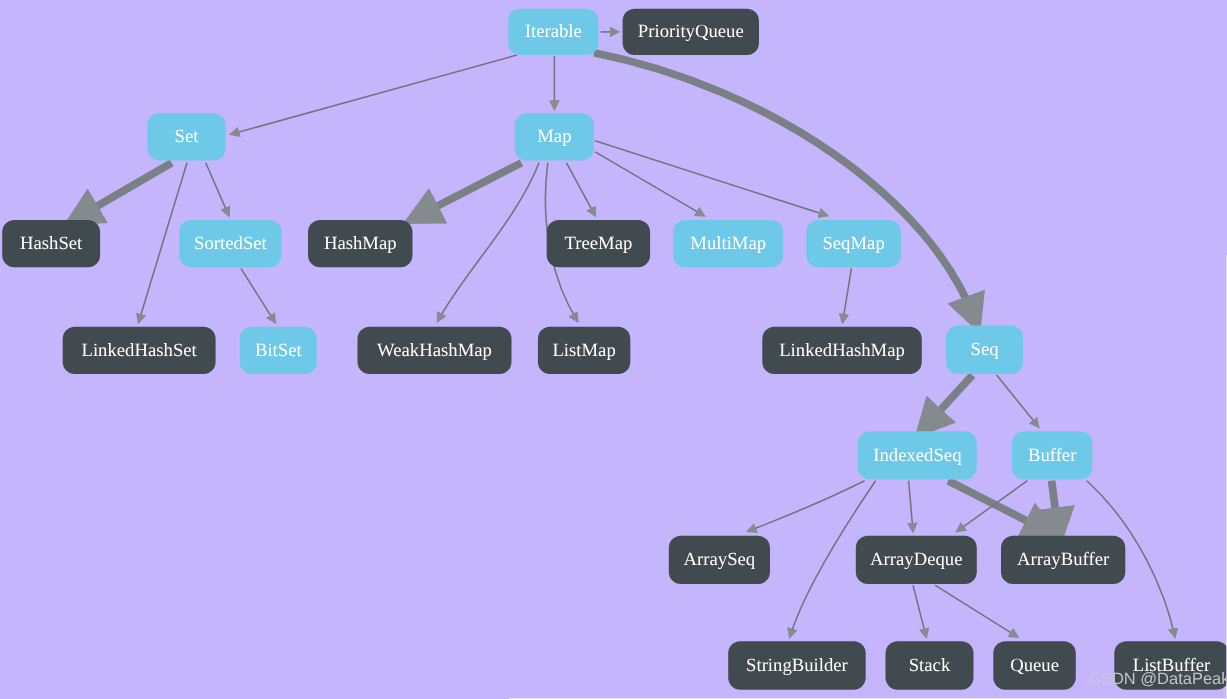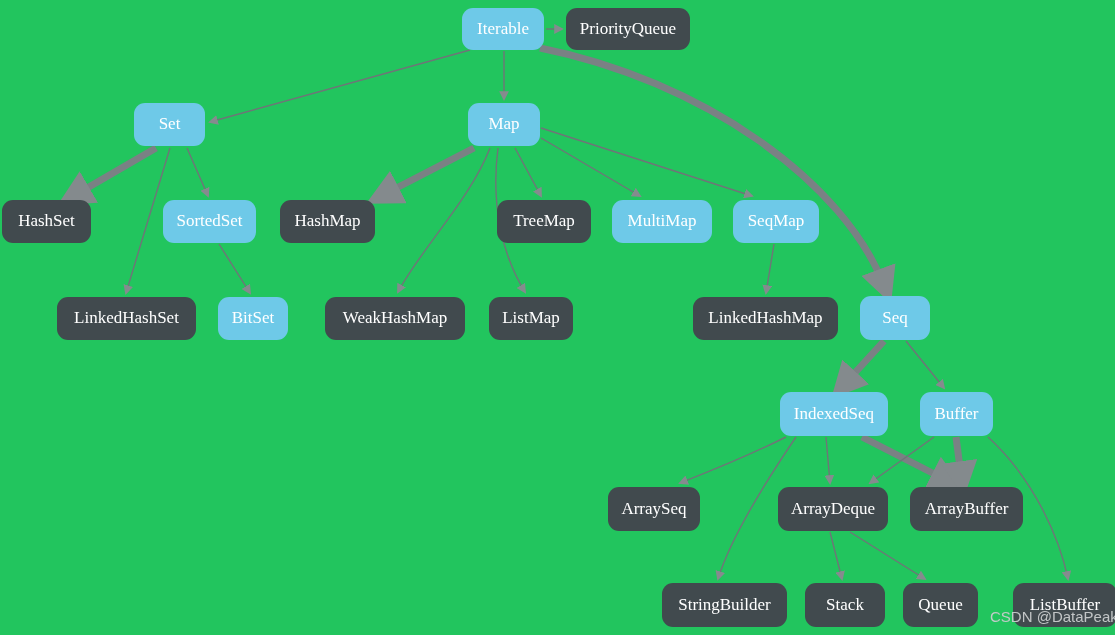--- a/index.html
+++ b/index.html
@@ -43,21 +43,21 @@
   .watermark-text {
     font-family: "Liberation Sans", "DejaVu Sans", sans-serif;
     font-size: 15px;
     fill: #c9cccd;
     opacity: 0.95;
   }
 </style>
 </head>
 <body style="background: rgb(255, 255, 255);">
 
-<div id="diagram-root" style="background: #22c55e;">
+<div id="diagram-root" style="background: #c4b5fd;">
   <svg id="graph" viewBox="0 0 1115 635" xmlns="http://www.w3.org/2000/svg">
     <defs>
       <marker id="arrow-thin" viewBox="0 0 10 10" refX="8" refY="5" markerWidth="7" markerHeight="7" orient="auto-start-reverse">
         <path d="M 0 0 L 10 5 L 0 10 z" fill="#858b8e"></path>
       </marker>
       <marker id="arrow-thick" viewBox="0 0 10 10" refX="6" refY="5" markerWidth="5.2" markerHeight="5.2" orient="auto-start-reverse">
         <path d="M 0 0 L 10 5 L 0 10 z" fill="#848a8d"></path>
       </marker>
     </defs>
     <g id="edge-layer">

